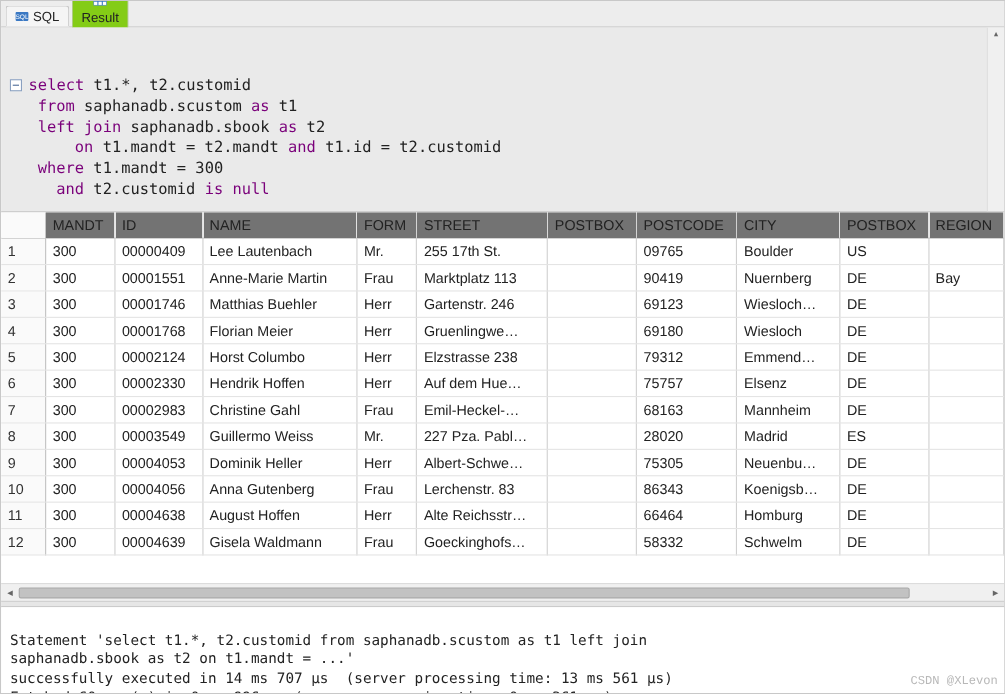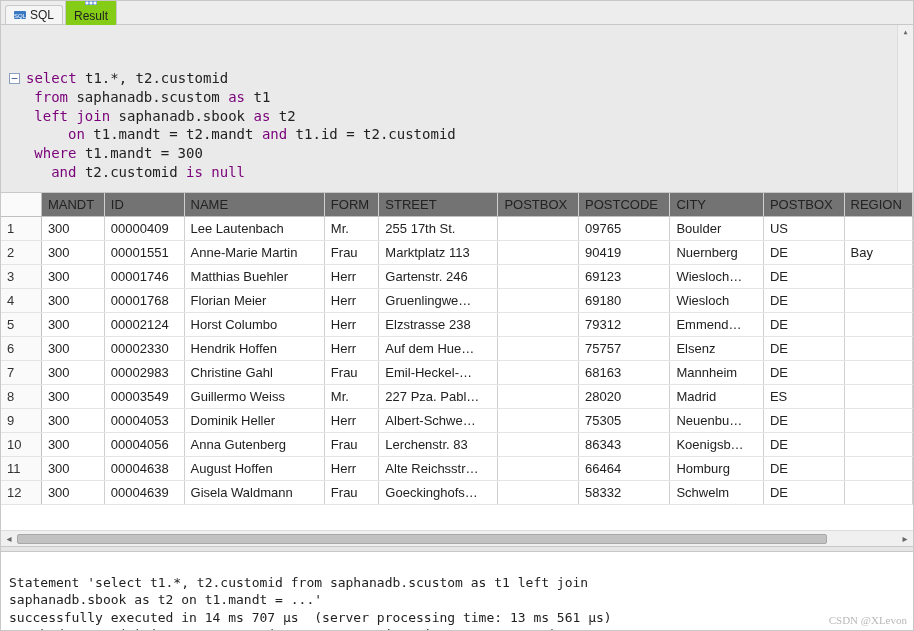--- a/index.html
+++ b/index.html
@@ -118,21 +118,21 @@
     font-size: 13px;
     padding: 4px 8px 2px 8px;
     background: #fff;
     white-space: pre-wrap;
     line-height: 1.35;
     position:relative;
     height: 78px;
   }
   .watermark{
     position:absolute; right:6px; bottom:2px; color:#b8b8b8; font-size:11px;
-    font-family: Liberation Serif, serif;
+    font-family: Liberation Mono, monospace;
   }
   .fold{
     display:inline-block;width:11px;height:11px;border:1px solid #8aa0c0;
     color:#406090;font-size:11px;line-height:9px;text-align:center;
     margin-right:6px;position:relative;top:-1px;background:#fff;
   }
   .col-MANDT{width:55px}.col-ID{width:75px}.col-NAME{width:132px}.col-FORM{width:48px}
   .col-STREET{width:112px}.col-POSTBOX{width:72px}.col-POSTCODE{width:80px}
   .col-CITY{width:88px}.col-COUNTRY{width:72px}.col-REGION{width:56px}
 </style>

